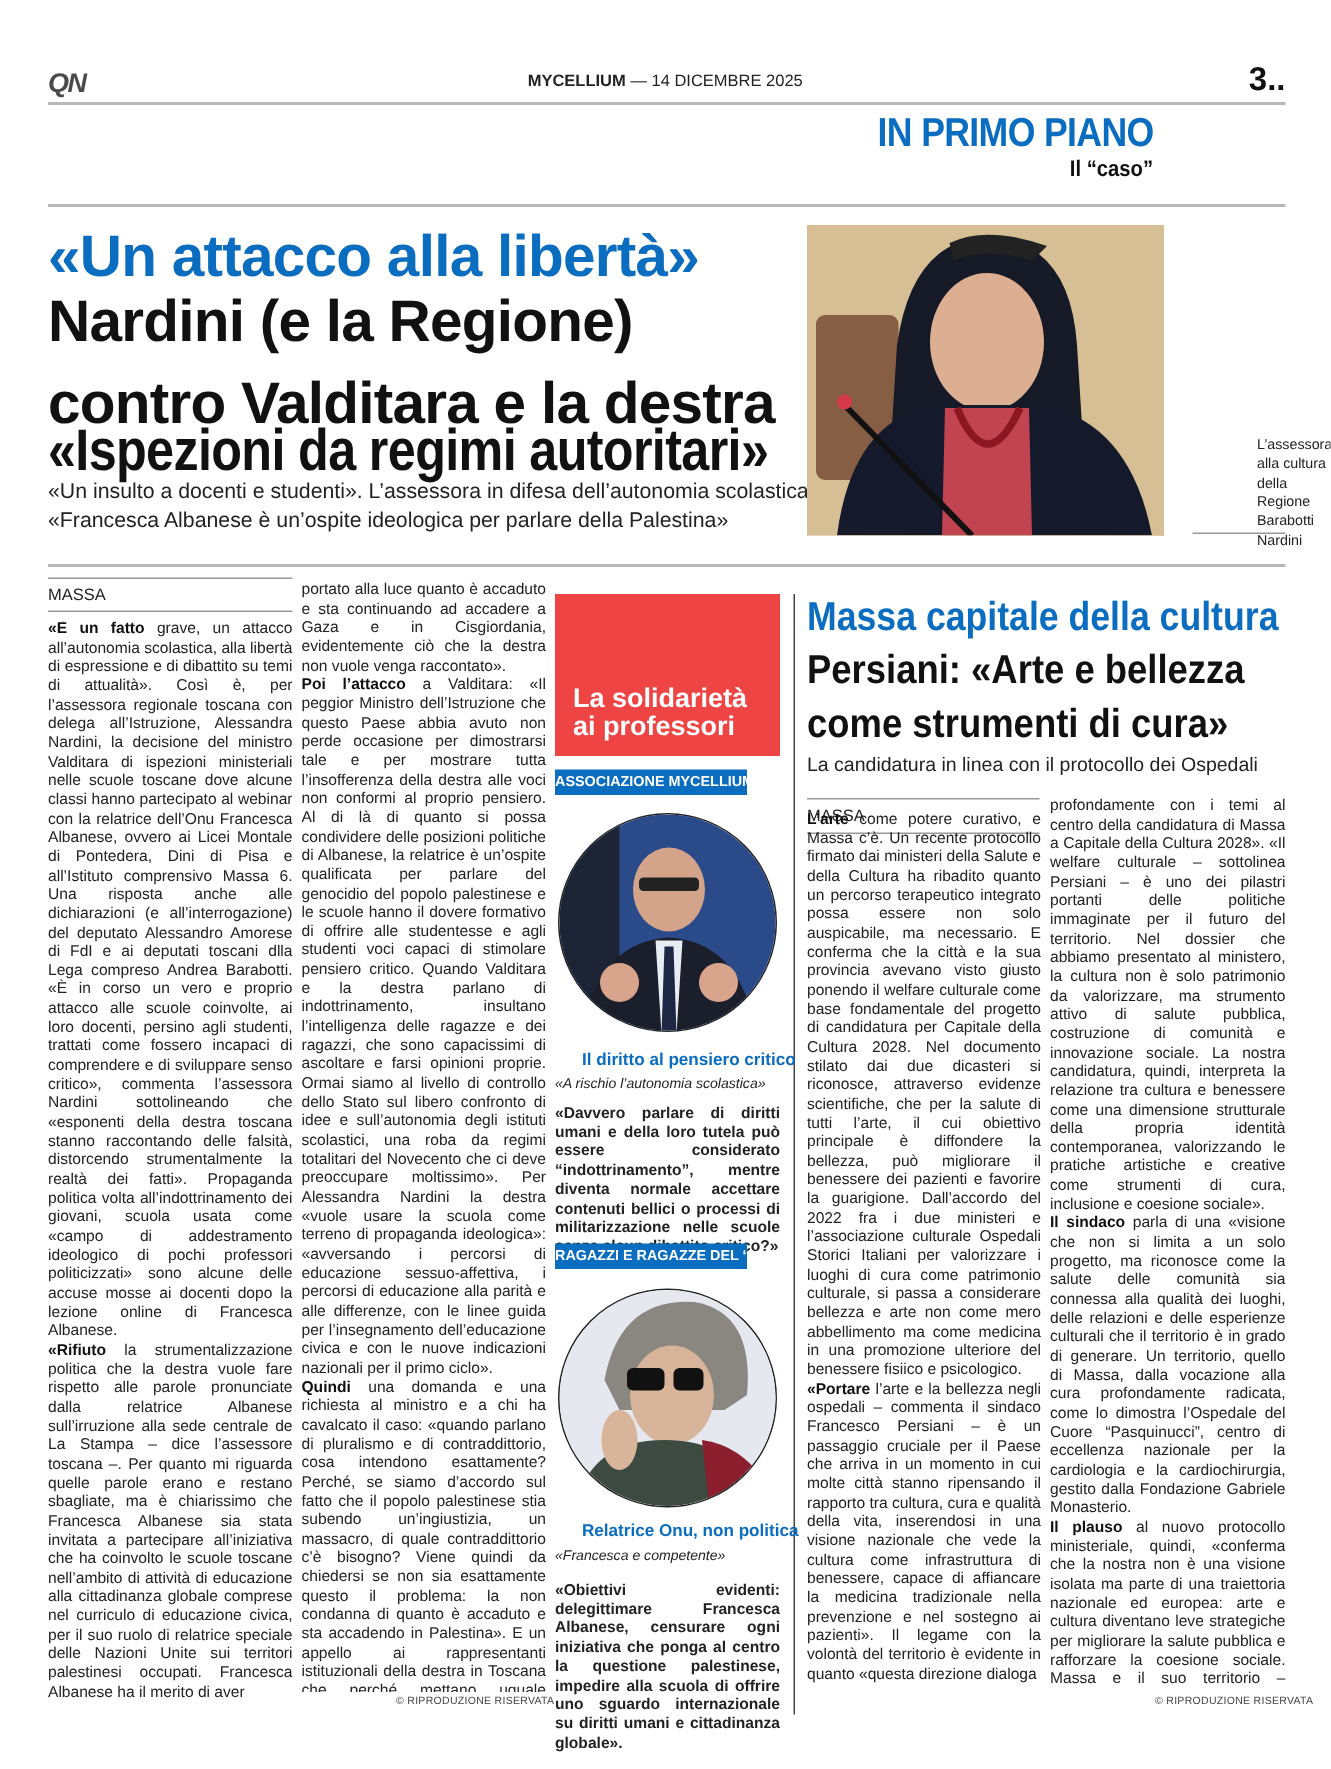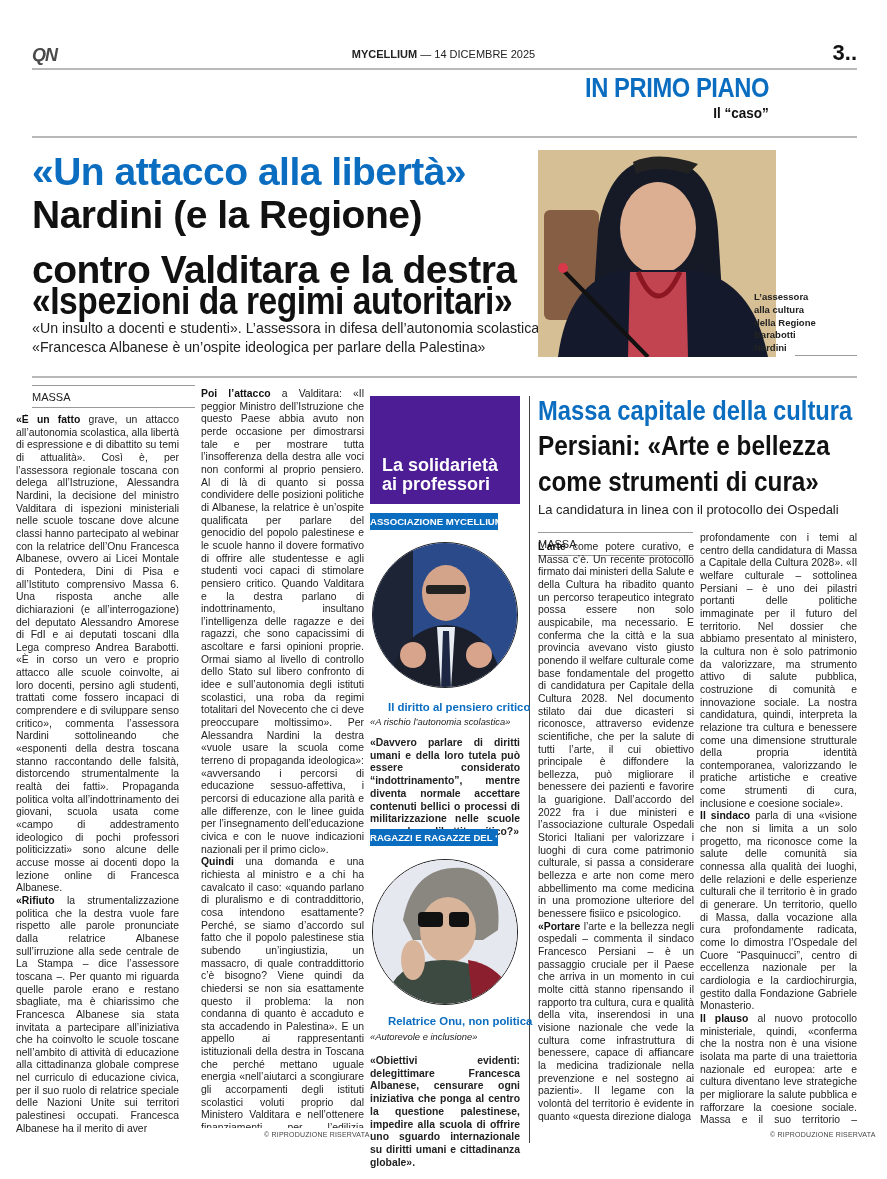--- a/index.html
+++ b/index.html
@@ -21,31 +21,31 @@
   
   #kicker{left:32px;top:150px;font-size:39px;font-weight:900;color:#0b6dc0;letter-spacing:-0.5px;line-height:44px}
   .hl{left:32px;font-size:39px;font-weight:900;color:#111;line-height:44px;letter-spacing:-0.5px;white-space:nowrap}
   #hl1{top:193px}
   #hl2{top:248px}
   #hl3{top:279px;transform:scaleX(.86);transform-origin:left}
   .sub{left:32px;font-size:14.2px;color:#222;white-space:nowrap;line-height:19px}
 
   
   #photo{left:538px;top:150px;width:238px;height:207px;overflow:hidden;background:linear-gradient(135deg,#d9c39a,#c9ab7e 60%,#b99567)}
-  #caption{left:754px;top:291px;font-size:9.5px;font-weight:700;line-height:12.8px;color:#222}
+  #caption{left:838px;top:291px;font-size:9.5px;font-weight:400;line-height:12.8px;color:#222}
 
   
   .col{position:absolute;font-family:"Liberation Sans",sans-serif;font-size:10.4px;line-height:12.65px;color:#222;text-align:justify;hyphens:manual}
   .col p{text-indent:0}
   .col b{font-weight:900;color:#111}
   .dateline-label{position:absolute;font-size:11px;color:#222}
   .copyright{position:absolute;font-size:7px;color:#444;letter-spacing:.2px}
 
   
-  #box-title{left:370px;top:396px;width:150px;height:108px;background:#4c1d95;color:#fff;font-weight:900;font-size:18px;line-height:19px;padding:60px 10px 0 12px}
+  #box-title{left:370px;top:396px;width:150px;height:108px;background:#ef4444;color:#fff;font-weight:900;font-size:18px;line-height:19px;padding:60px 10px 0 12px}
   .tag{position:absolute;left:370px;width:128px;height:17px;background:#0b6dc0;color:#fff;font-weight:900;font-size:9.6px;line-height:17px;text-align:center;white-space:nowrap;overflow:hidden}
   .round{position:absolute;left:372px;width:146px;height:146px;border-radius:50%;overflow:hidden;border:1px solid #222}
   .box-h{position:absolute;left:388px;font-weight:900;font-size:11.4px;color:#0b6dc0;white-space:nowrap}
   .box-s{position:absolute;left:370px;font-style:italic;font-size:9.4px;color:#222;white-space:nowrap}
   .box-q{position:absolute;left:370px;width:150px;font-size:10.4px;line-height:12.7px;font-weight:700;color:#222;text-align:justify}
 
   
   #k2{left:538px;top:396px;font-size:27px;font-weight:900;color:#0b6dc0;white-space:nowrap;transform:scaleX(.88);transform-origin:left}
   .h2{left:538px;font-size:27px;font-weight:900;color:#111;white-space:nowrap;line-height:30px;transform:scaleX(.9);transform-origin:left}
   #s2{left:538px;top:502px;font-size:13px;color:#222;white-space:nowrap}
@@ -94,25 +94,26 @@
   <div>Nardini</div>
 </div>
 <div class="thin" style="left:795px;top:355px;width:62px"></div>
 <div class="rule" style="left:32px;top:376px;width:825px"></div>
 
 <div class="thin" style="left:32px;top:385px;width:163px"></div>
 <div class="dateline-label" style="left:32px;top:391px">MASSA</div>
 <div class="thin" style="left:32px;top:407px;width:163px"></div>
 
 <div id="main-body">
-  <div class="col" id="mcol1" style="left:16px;top:414px;width:163px;height:730px;overflow:hidden">
+  <div class="col" id="mcol1" style="left:32px;top:414px;width:163px;height:730px;overflow:hidden">
       <p><b>«È un fatto</b> grave, un attacco all’autonomia scolastica, alla libertà di espressione e di dibattito su temi di attualità». Così è, per l’assessora regionale toscana con delega all’Istruzione, Alessandra Nardini, la decisione del ministro Valditara di ispezioni ministeriali nelle scuole toscane dove alcune classi hanno partecipato al webinar con la relatrice dell’Onu Francesca Albanese, ovvero ai Licei Montale di Pontedera, Dini di Pisa e all’Istituto comprensivo Massa 6. Una risposta anche alle dichiarazioni (e all’interrogazione) del deputato Alessandro Amorese di FdI e ai deputati toscani dlla Lega compreso Andrea Barabotti. «È in corso un vero e proprio attacco alle scuole coinvolte, ai loro docenti, persino agli studenti, trattati come fossero incapaci di comprendere e di sviluppare senso critico», commenta l’assessora Nardini sottolineando che «esponenti della destra toscana stanno raccontando delle falsità, distorcendo strumentalmente la realtà dei fatti». Propaganda politica volta all’indottrinamento dei giovani, scuola usata come «campo di addestramento ideologico di pochi professori politicizzati» sono alcune delle accuse mosse ai docenti dopo la lezione online di Francesca Albanese.</p>
       <p><b>«Rifiuto</b> la strumentalizzazione politica che la destra vuole fare rispetto alle parole pronunciate dalla relatrice Albanese sull’irruzione alla sede centrale de La Stampa – dice l’assessore toscana –. Per quanto mi riguarda quelle parole erano e restano sbagliate, ma è chiarissimo che Francesca Albanese sia stata invitata a partecipare all’iniziativa che ha coinvolto le scuole toscane nell’ambito di attività di educazione alla cittadinanza globale comprese nel curriculo di educazione civica, per il suo ruolo di relatrice speciale delle Nazioni Unite sui territori palestinesi occupati. Francesca Albanese ha il merito di aver</p>
     </div>
   <div class="col" id="mcol2" style="left:201px;top:388px;width:163px;height:740px;overflow:hidden">
+      <p>portato alla luce quanto è accaduto e sta continuando ad accadere a Gaza e in Cisgiordania, evidentemente ciò che la destra non vuole venga raccontato».</p>
       <p><b>Poi l’attacco</b> a Valditara: «Il peggior Ministro dell’Istruzione che questo Paese abbia avuto non perde occasione per dimostrarsi tale e per mostrare tutta l’insofferenza della destra alle voci non conformi al proprio pensiero. Al di là di quanto si possa condividere delle posizioni politiche di Albanese, la relatrice è un’ospite qualificata per parlare del genocidio del popolo palestinese e le scuole hanno il dovere formativo di offrire alle studentesse e agli studenti voci capaci di stimolare pensiero critico. Quando Valditara e la destra parlano di indottrinamento, insultano l’intelligenza delle ragazze e dei ragazzi, che sono capacissimi di ascoltare e farsi opinioni proprie. Ormai siamo al livello di controllo dello Stato sul libero confronto di idee e sull’autonomia degli istituti scolastici, una roba da regimi totalitari del Novecento che ci deve preoccupare moltissimo». Per Alessandra Nardini la destra «vuole usare la scuola come terreno di propaganda ideologica»: «avversando i percorsi di educazione sessuo-affettiva, i percorsi di educazione alla parità e alle differenze, con le linee guida per l’insegnamento dell’educazione civica e con le nuove indicazioni nazionali per il primo ciclo».</p>
       <p><b>Quindi</b> una domanda e una richiesta al ministro e a chi ha cavalcato il caso: «quando parlano di pluralismo e di contraddittorio, cosa intendono esattamente? Perché, se siamo d’accordo sul fatto che il popolo palestinese stia subendo un’ingiustizia, un massacro, di quale contraddittorio c’è bisogno? Viene quindi da chiedersi se non sia esattamente questo il problema: la non condanna di quanto è accaduto e sta accadendo in Palestina». E un appello ai rappresentanti istituzionali della destra in Toscana che perché mettano uguale energia «nell’aiutarci a scongiurare gli accorpamenti degli istituti scolastici voluti proprio dal Ministero Valditara e nell’ottenere finanziamenti per l’edilizia scolastica a favore di Comuni e Province, tema su cui da mesi sollecitiamo una risposta con cifre e tempistiche certe da parte del Ministro. La scuola italiana ha bisogno di investimenti, non certo di tagli e degli attacchi alla sua primaria funzione di formare cittadine e cittadini liberi e consapevoli».</p>
     </div>
 </div>
 <div class="copyright" style="left:264px;top:1131px">© RIPRODUZIONE RISERVATA</div>
 
 <div class="vrule" style="left:529px;top:396px;height:747px"></div>
 
 <div id="box-title" class="abs">La solidarietà ai professori</div>
 <div class="tag" style="top:513px">ASSOCIAZIONE MYCELLIUM</div>
@@ -139,21 +140,21 @@
     <path d="M30 60 Q40 5 90 8 Q130 15 125 70 L110 80 L40 80 Z" fill="#8a8680"></path>
     <ellipse cx="75" cy="70" rx="28" ry="33" fill="#d8b49a"></ellipse>
     <rect x="45" y="52" width="25" height="15" rx="4" fill="#111"></rect>
     <rect x="76" y="52" width="20" height="15" rx="4" fill="#111"></rect>
     <path d="M10 146 Q20 100 70 100 Q120 100 140 146 Z" fill="#3d4a42"></path>
     <path d="M95 100 Q130 105 146 146 L100 146 Z" fill="#8c1f2d"></path>
     <ellipse cx="40" cy="100" rx="12" ry="20" fill="#d8b49a"></ellipse>
   </svg>
 </div>
 <div class="box-h" style="top:1015px">Relatrice Onu, non politica</div>
-<div class="box-s" style="top:1031px">«Autorevole e inclusione»</div>
+<div class="box-s" style="top:1031px">«Francesca e competente»</div>
 <div class="box-q" style="top:1055px">«Obiettivi evidenti: delegittimare Francesca Albanese, censurare ogni iniziativa che ponga al centro la questione palestinese, impedire alla scuola di offrire uno sguardo internazionale su diritti umani e cittadinanza globale».</div>
 
 <div id="k2" class="abs">Massa capitale della cultura</div>
 <div class="abs h2" style="top:431px">Persiani: «Arte e bellezza</div>
 <div class="abs h2" style="top:467px">come strumenti di cura»</div>
 <div id="s2" class="abs">La candidatura in linea con il protocollo dei Ospedali</div>
 
 <div class="thin" style="left:538px;top:532px;width:155px"></div>
 <div class="dateline-label" style="left:538px;top:538px">MASSA</div>
 <div class="thin" style="left:538px;top:555px;width:155px"></div>

